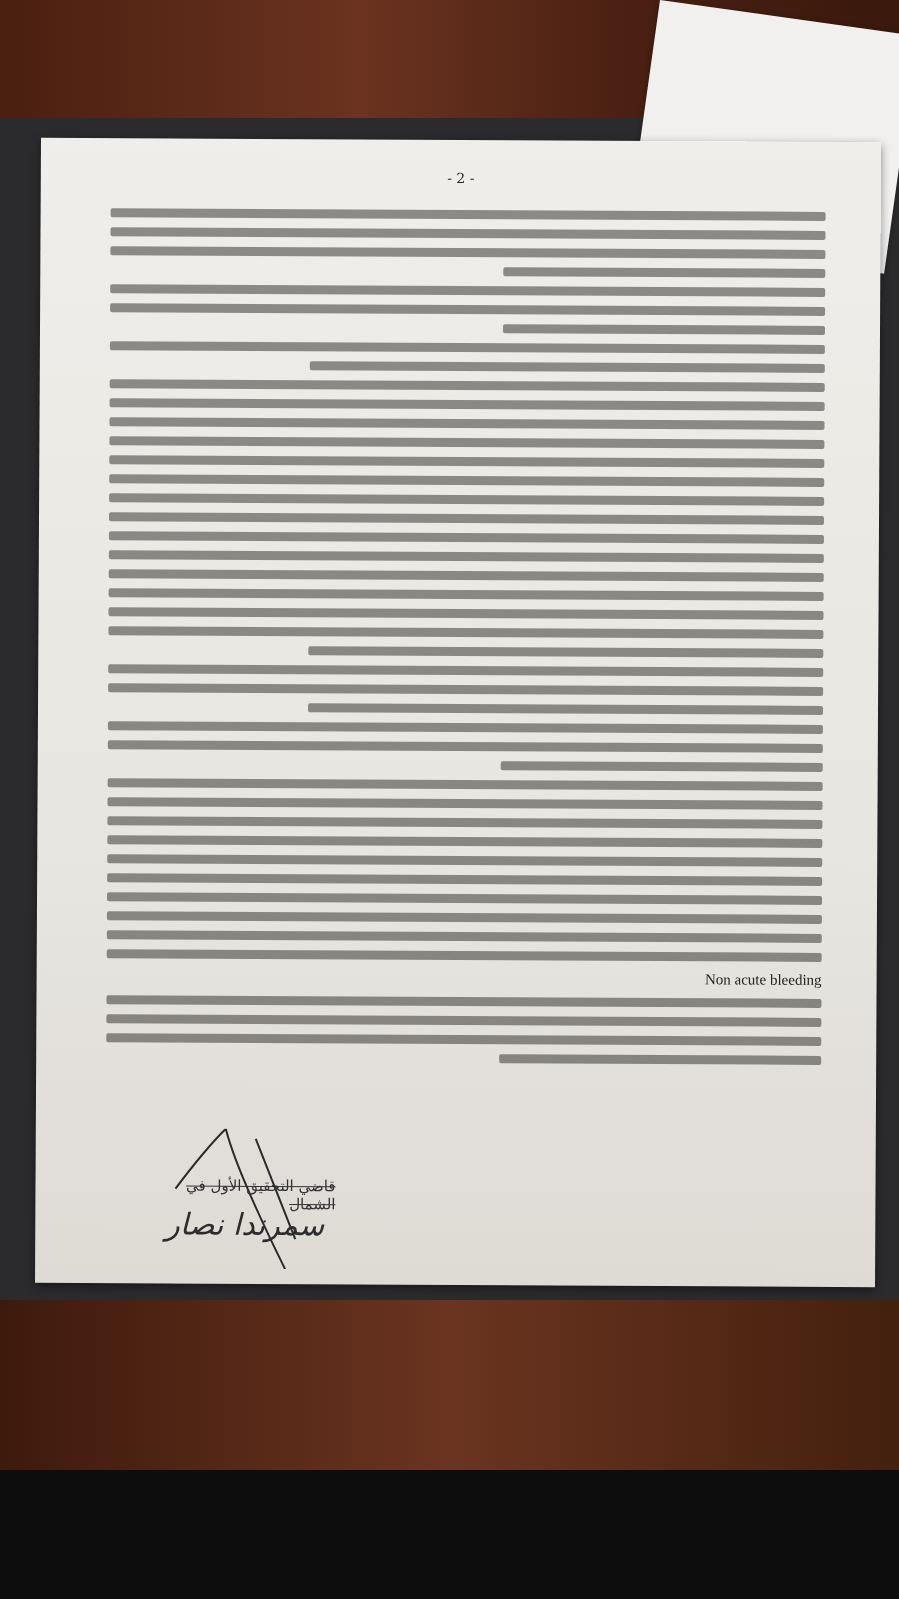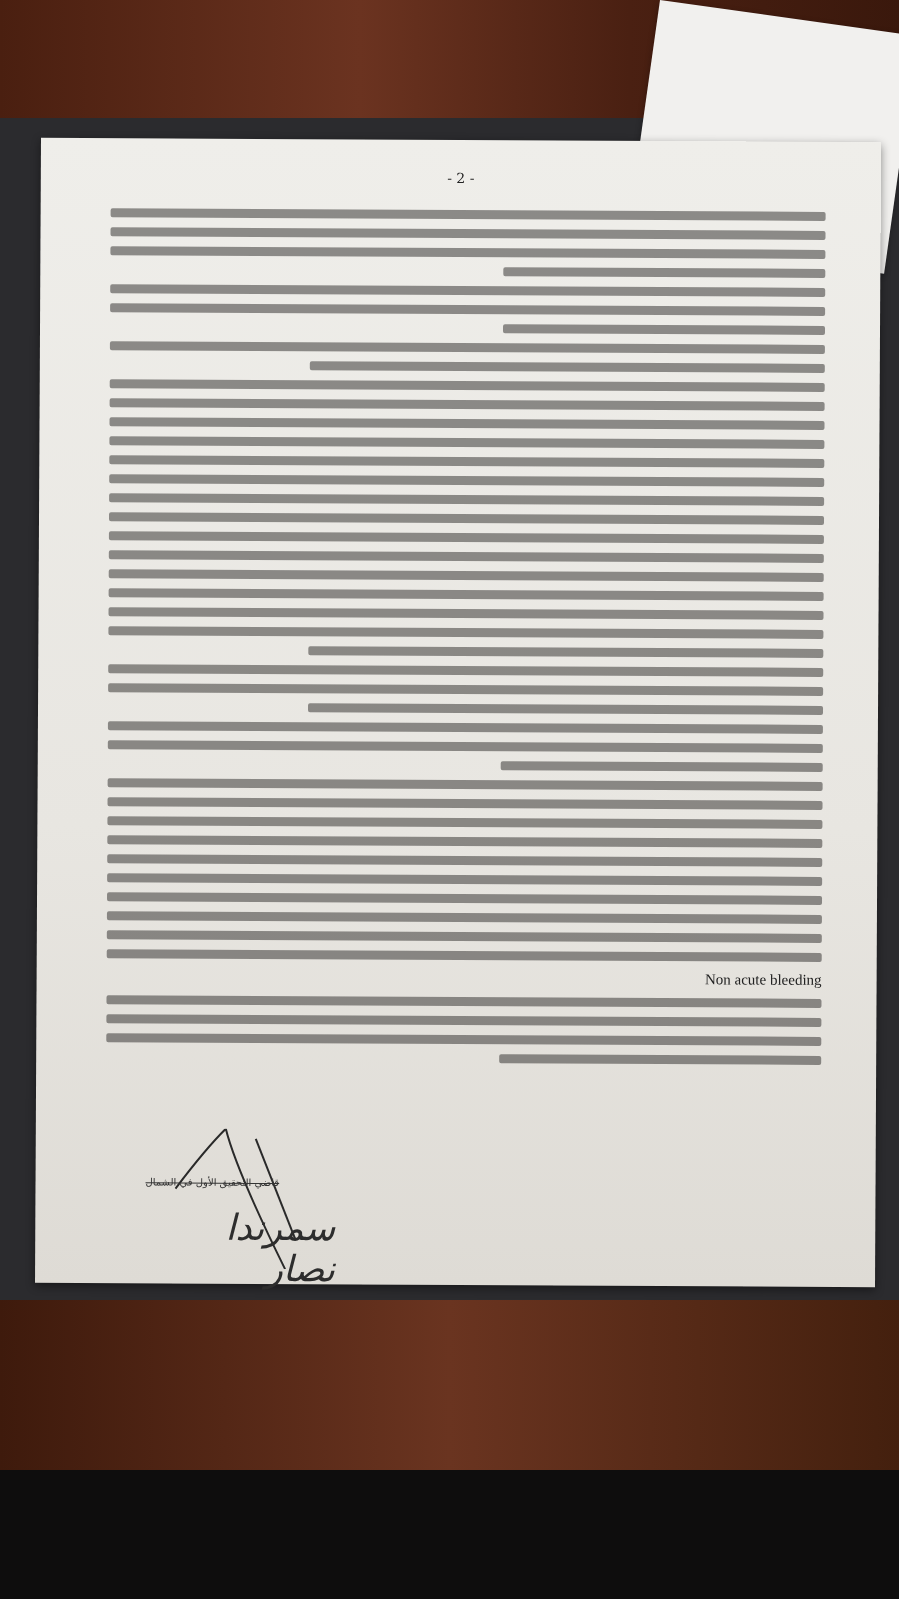--- a/index.html
+++ b/index.html
@@ -22,23 +22,23 @@
       transform: rotate(0.3deg); box-shadow: 0 3px 10px rgba(0,0,0,.45);
     }
     .page-number { position: absolute; left: 0; right: 0; top: 30px; text-align: center; font-size: 14px; color: #222; }
     .body { position: absolute; left: 70px; right: 55px; top: 60px; direction: rtl; }
     .para { margin-bottom: 6px; }
     .line { height: 9px; margin: 10px 0; background: #3a3836; opacity: .55; border-radius: 2px; }
     .line.short { width: 45%; }
     .line.mid { width: 72%; }
     .note { direction: ltr; text-align: right; font-size: 15px; color: #222; font-family: "Liberation Serif", serif; margin: 2px 0 6px; }
     .signature { position: absolute; left: 100px; top: 990px; width: 200px; height: 140px; }
-    .sig-title { position: absolute; left: 10px; top: 48px; font-size: 10px; color: #333; direction: rtl;
+    .sig-title { position: absolute; left: 10px; top: 48px; font-size: 15px; color: #333; direction: rtl;
       text-decoration: line-through; }
-    .sig-name { position: absolute; left: 38px; top: 78px; font-size: 36px; color: #2d2d2d; direction: rtl; font-style: italic; }
+    .sig-name { position: absolute; left: 30px; top: 78px; font-size: 30px; color: #2d2d2d; direction: rtl; font-style: italic; }
     .sig-stroke { position: absolute; left: 0; top: 0; }
   </style>
 </head>
 <body>
 
 <div class="table-top"></div>
 <div class="mat"></div>
 <div class="extra-paper"></div>
 
 <div class="page">

